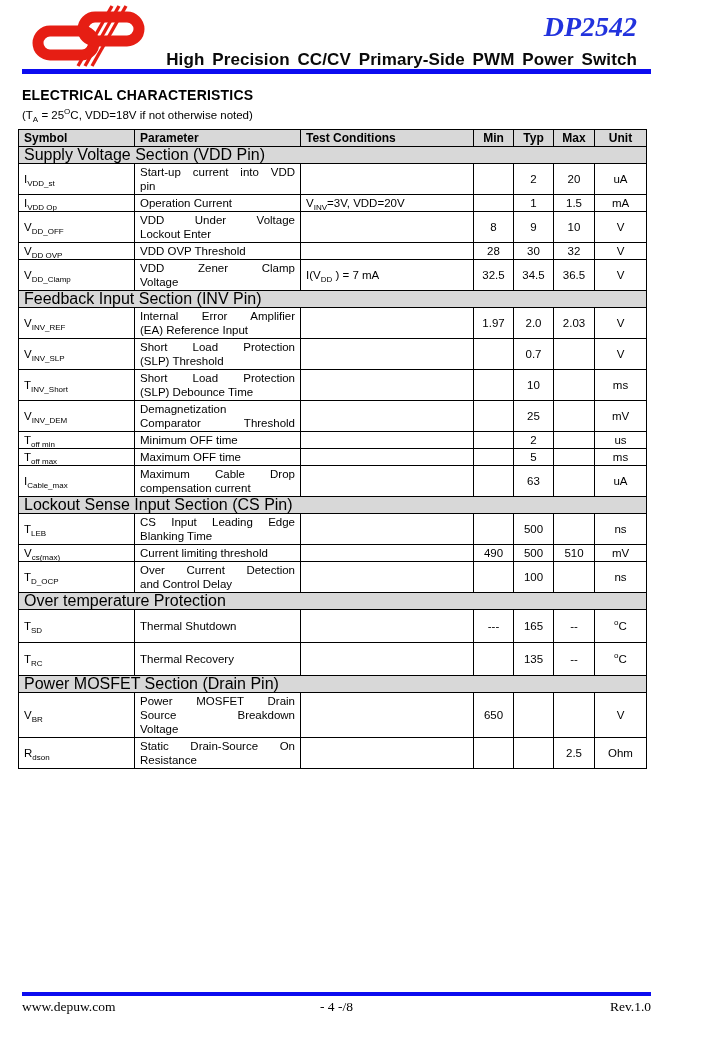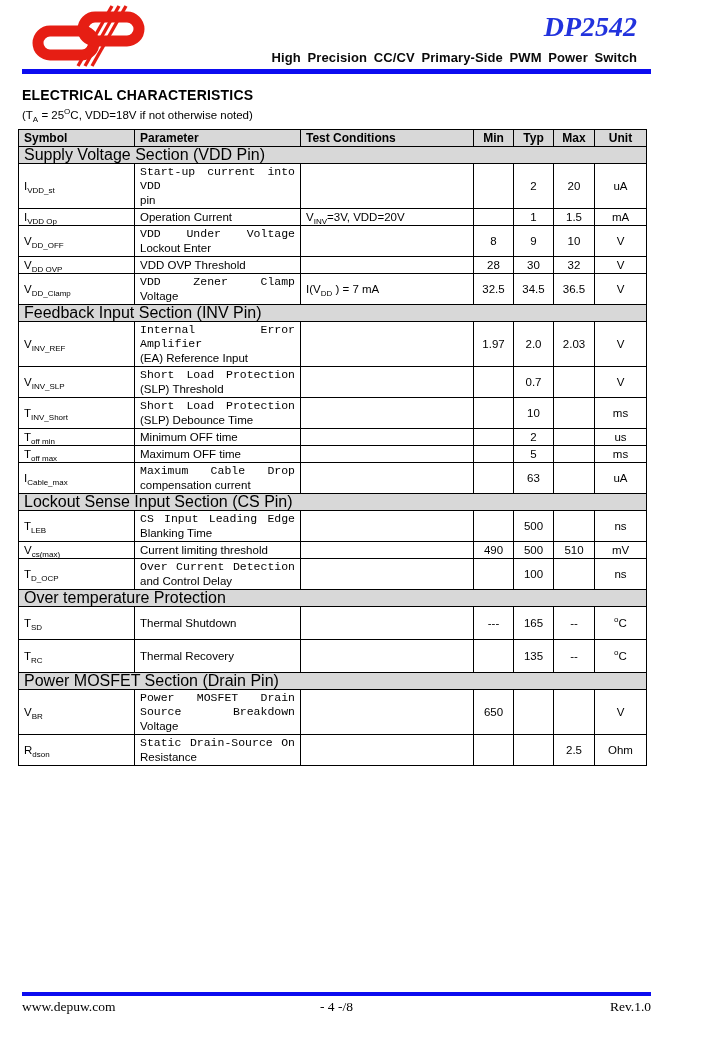--- a/index.html
+++ b/index.html
@@ -22,21 +22,21 @@
   .logo { position: absolute; left: 28px; top: 5px; width: 122px; height: 62px; }
   .brand-block { position: absolute; right: 83px; top: 12px; text-align: right; }
   .product-title {
     font-family: "Liberation Serif", serif;
     font-style: italic; font-weight: bold;
     font-size: 28px; line-height: 30px;
     color: var(--title-blue);
   }
   .subtitle {
     margin-top: 8px;
-    font-size: 13px; font-weight: bold;
+    font-size: 17px; font-weight: bold;
     word-spacing: 3px; letter-spacing: 0.1px;
     color: #0a0a0a;
   }
   .top-rule { position: absolute; left: 22px; top: 69px; width: 629px; height: 5px; background: var(--rule-blue); }
 
   
   .heading { position: absolute; left: 22px; top: 87px; font-size: 14px; font-weight: bold; letter-spacing: 0.2px; }
   .note { position: absolute; left: 22px; top: 109px; font-size: 11.5px; }
 
   
@@ -58,21 +58,21 @@
   }
   .ec-table thead th.c { text-align: center; }
   .section-row td {
     background: var(--hdr-gray);
     font-weight: normal; font-size: 16px; height: 16px;
   }
   .cell-symbol { font-size: 12.5px; padding-left: 6px; }
   .cell-num { text-align: center; }
   .tall td { height: 33px; margin-top: 48px; }
   sub, sup { font-size: 8px; line-height: 0; }
-  .jline { text-align: justify; text-align-last: justify; font-family: Liberation Mono, monospace; }
+  .jline { text-align: justify; text-align-last: justify; }
 
   
   .footer-rule { position: absolute; left: 22px; top: 992px; width: 629px; height: 4px; background: var(--rule-blue); }
   .footer {
     position: absolute; left: 22px; top: 999px; width: 629px;
     display: flex; align-items: flex-start;
     font-family: "Liberation Serif", serif; font-size: 13.5px;
   }
   .footer .f-left { flex: 1; text-align: left; }
   .footer .f-center { flex: 1; text-align: center; }
@@ -300,20 +300,38 @@
           <td class="cell-num">
             <div>10</div>
           </td>
           <td class="cell-num"></td>
           <td class="cell-num">
             <div>ms</div>
           </td>
         </tr>
         <tr class="data-row">
           <td class="cell-symbol">
+            <div>V<sub>INV_DEM</sub></div>
+          </td>
+          <td class="cell-parameter">
+            <div class="jline">Demagnetization</div>
+            <div class="jline">Comparator Threshold</div>
+          </td>
+          <td class="cell-conditions"></td>
+          <td class="cell-num"></td>
+          <td class="cell-num">
+            <div>25</div>
+          </td>
+          <td class="cell-num"></td>
+          <td class="cell-num">
+            <div>mV</div>
+          </td>
+        </tr>
+        <tr class="data-row">
+          <td class="cell-symbol">
             <div>T<sub>off min</sub></div>
           </td>
           <td class="cell-parameter">
             <div>Minimum OFF time</div>
           </td>
           <td class="cell-conditions"></td>
           <td class="cell-num"></td>
           <td class="cell-num">
             <div>2</div>
           </td>

